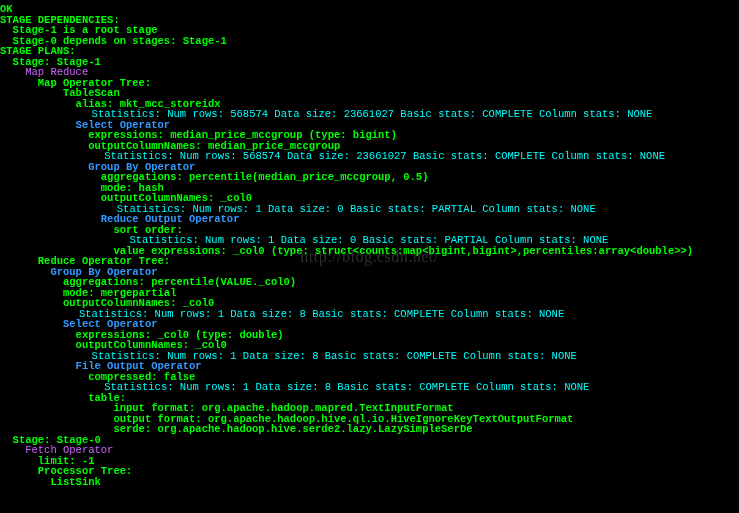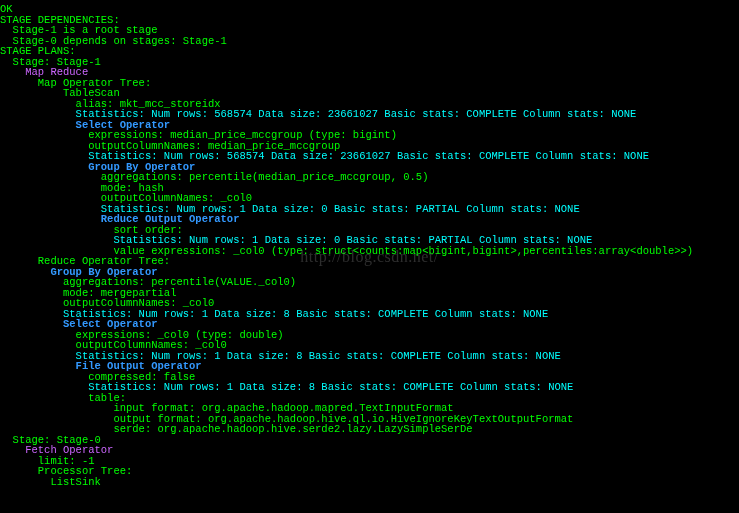--- a/index.html
+++ b/index.html
@@ -12,23 +12,23 @@
       color: #00ff00;
       overflow: hidden;
       width: 739px;
       height: 513px;
       position: relative;
     }
     .terminal {
       white-space: pre;
       padding: 4px 0 0 0;
     }
-    .c-green { color: #00ff00; }
+    .c-green { color: #00ff00; font-weight: bold; }
     .c-purple { color: #cc66ff; }
-    .c-cyan { color: #00ffff; }
+    .c-cyan { color: #00ffff; padding-left: 16px; }
     .c-blue { color: #3399ff; font-weight: bold; }
     .watermark {
       position: absolute;
       left: 50%;
       top: 50%;
       transform: translate(-50%, -50%);
       color: rgba(128,128,128,0.35);
       font-family: Liberation Serif, serif;
       font-size: 16px;
       pointer-events: none;

